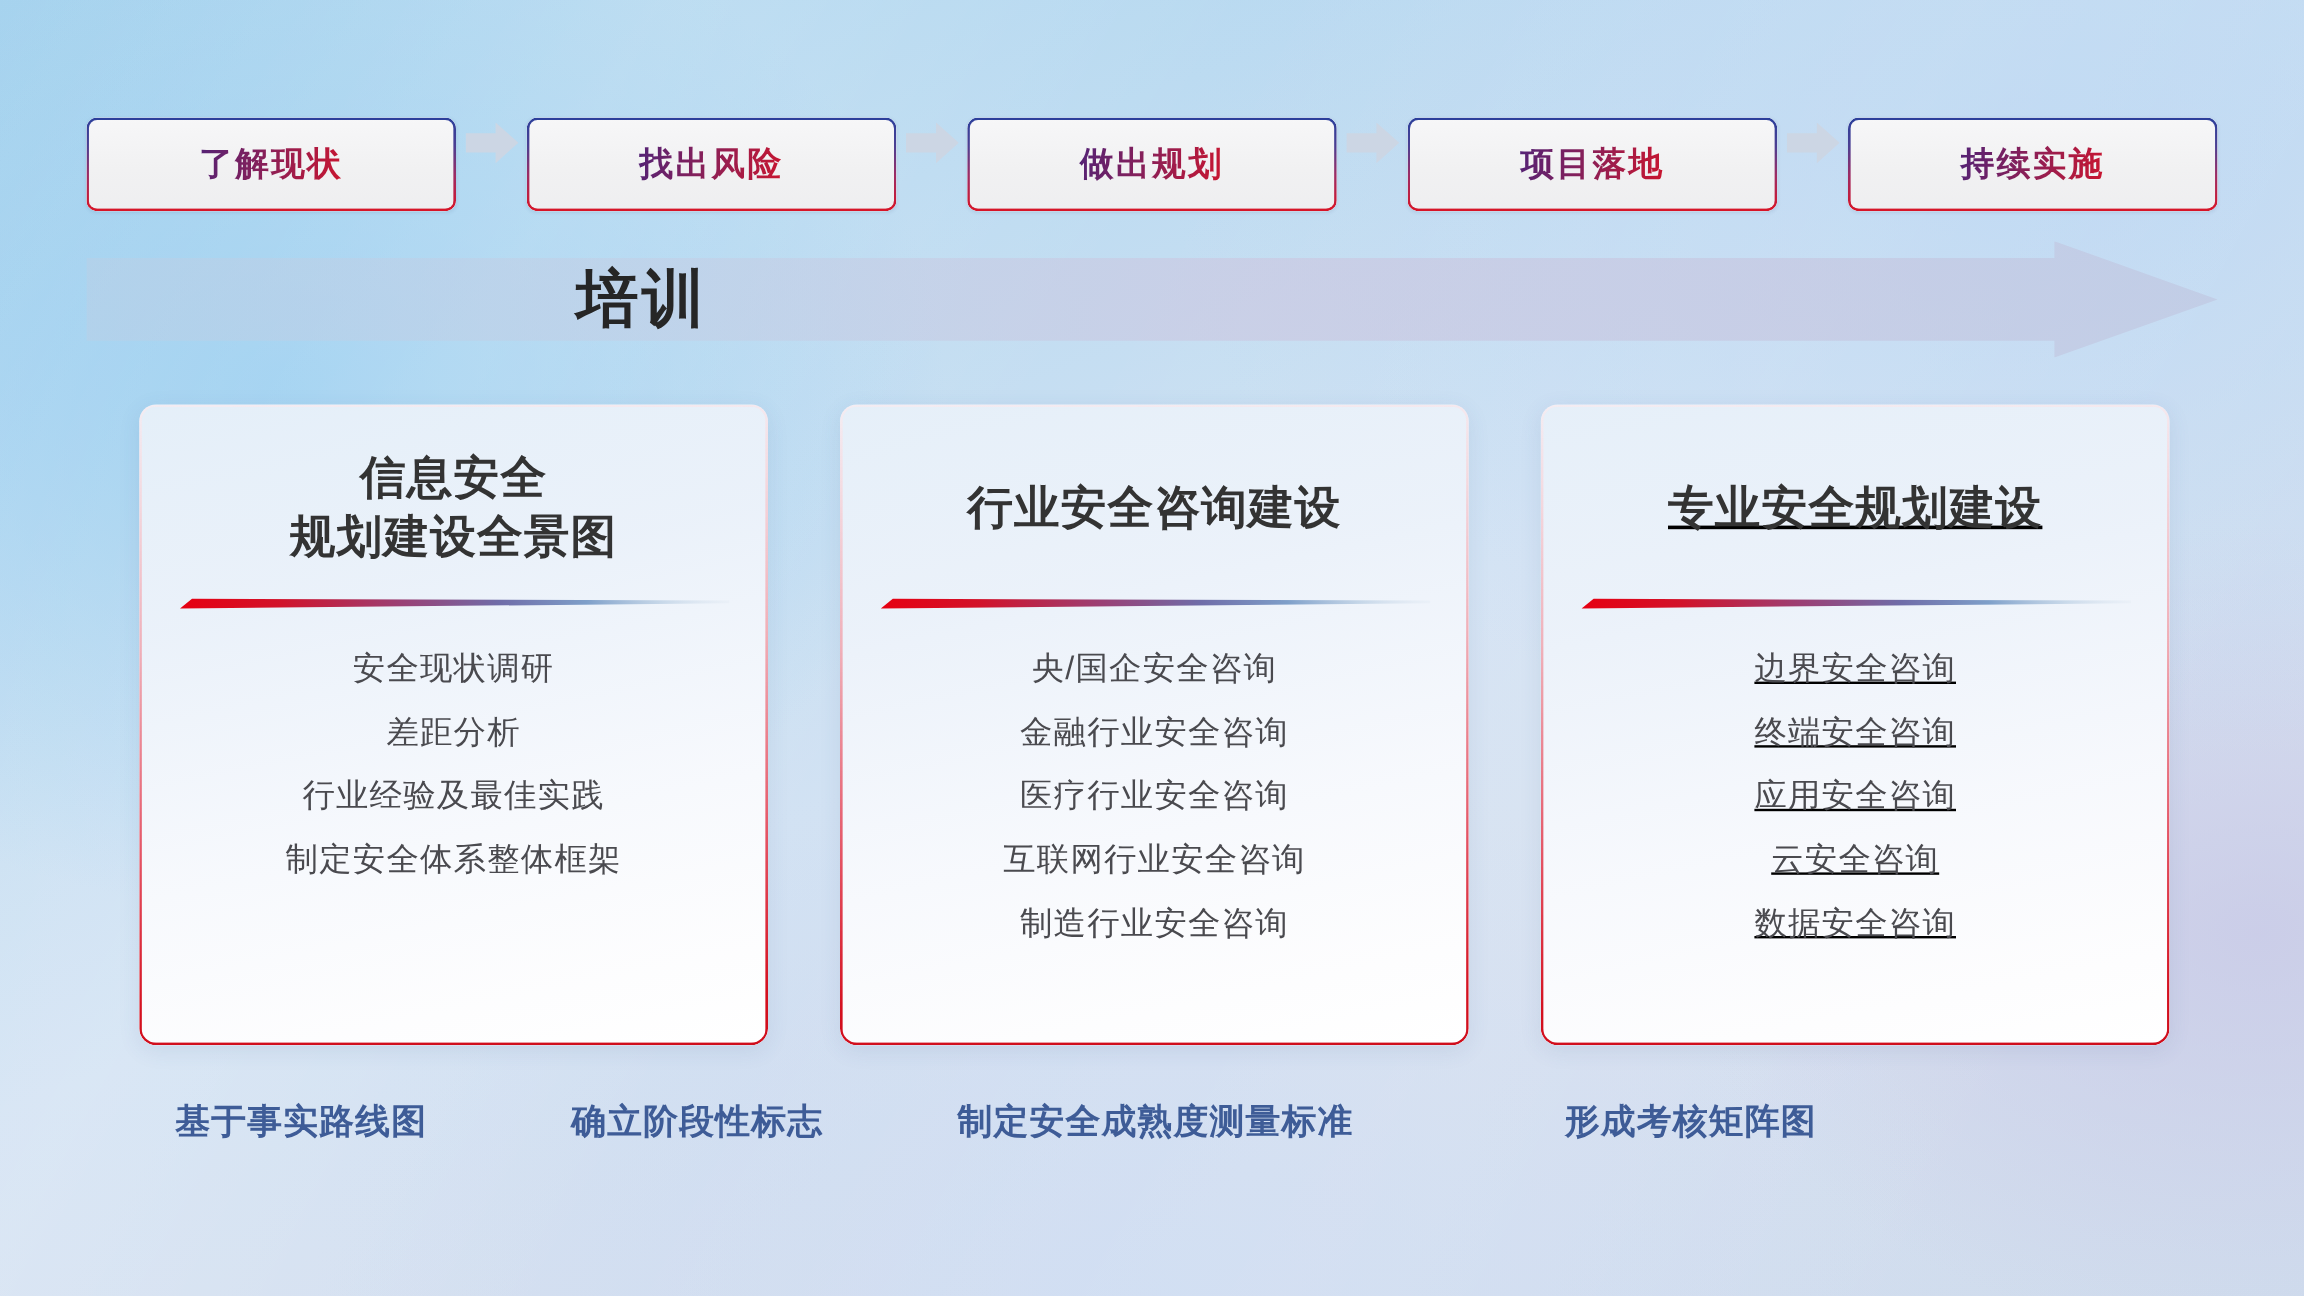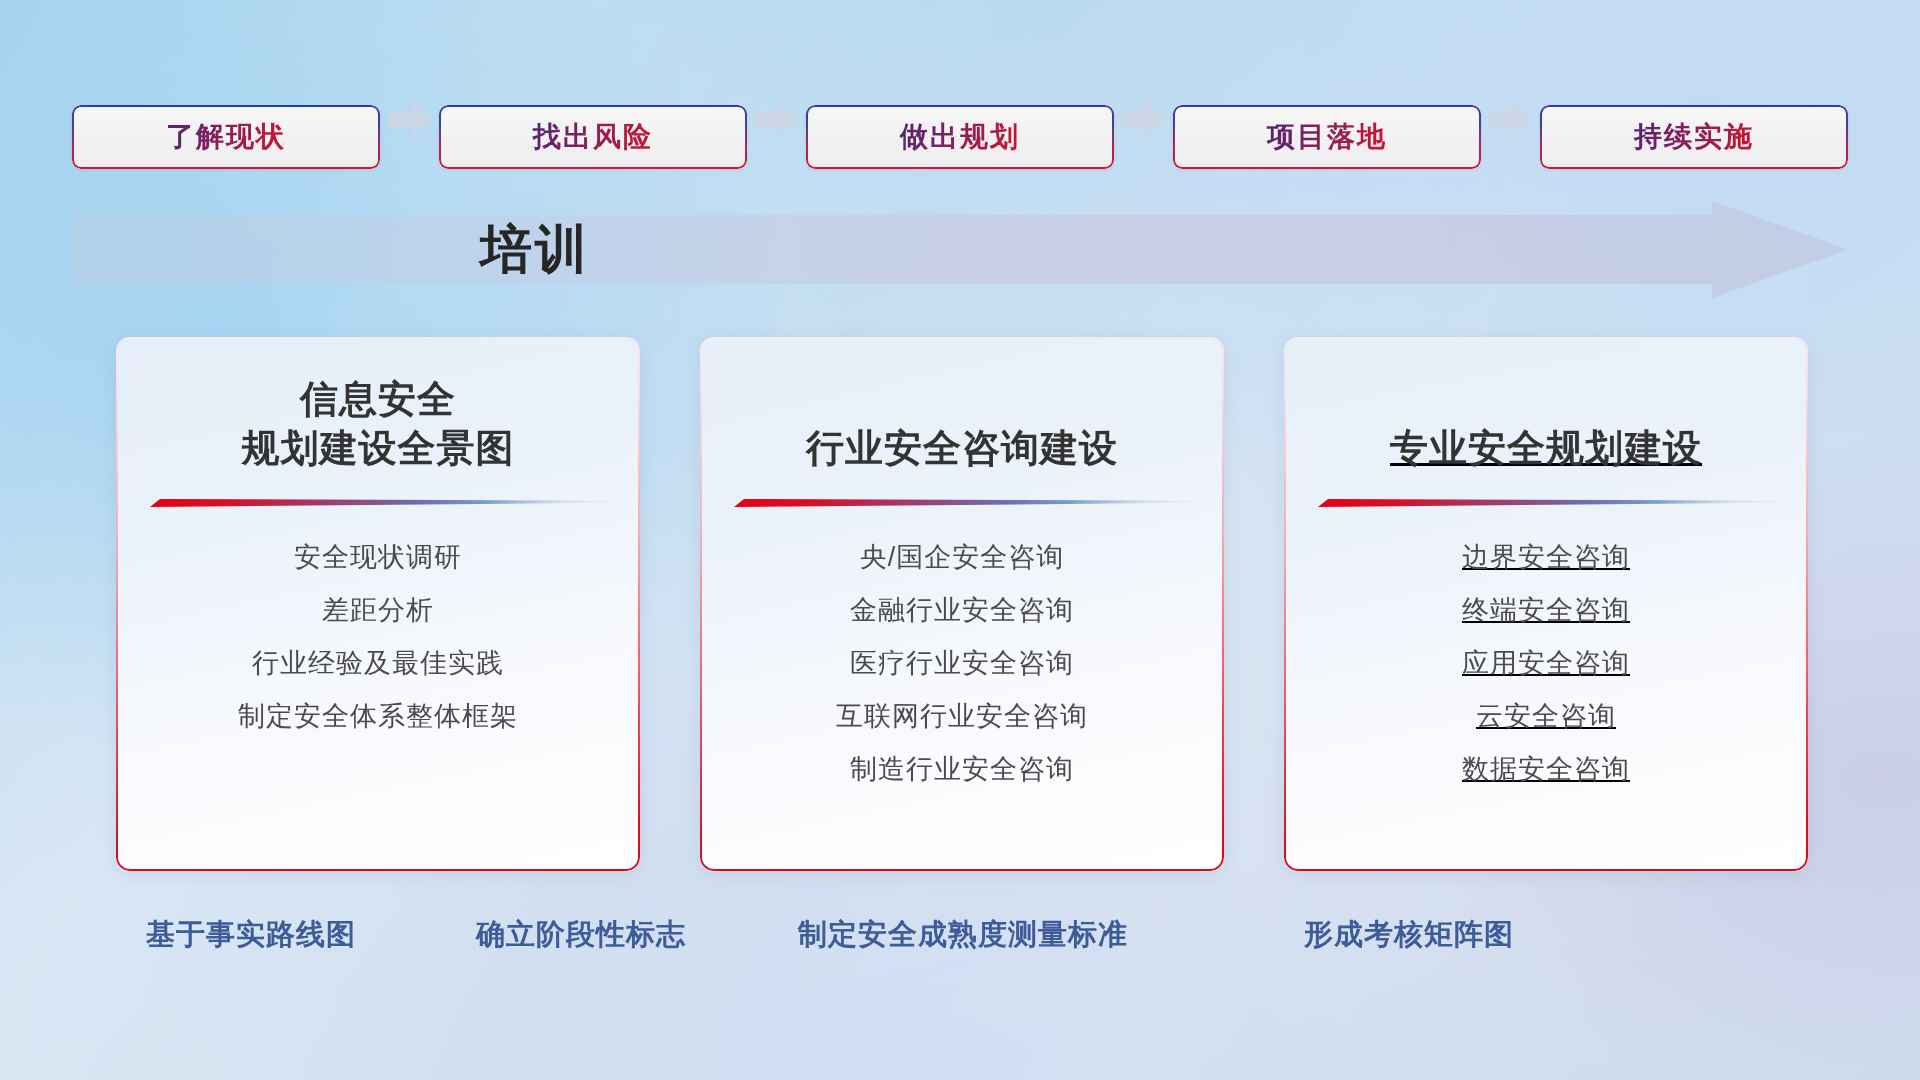--- a/index.html
+++ b/index.html
@@ -46,21 +46,21 @@
     left: 72px;
     top: 79px;
     width: 1776px;
     height: 80px;
     display: flex;
     align-items: center;
   }
   .step-box {
     position: relative;
     flex: 0 0 308px;
-    height: 64px;
+    height: 78px;
     border-radius: 9px;
     background: linear-gradient(180deg, #f7f7f8 0%, #f1f1f2 55%, #eeeef0 100%);
     box-shadow: 0 1px 3px rgba(40,70,120,0.10);
     margin-top: 36px;
   }
   
   .step-box::before {
     content: "";
     position: absolute;
     inset: 0;
@@ -186,21 +186,21 @@
   }
   .card-title {
     font-size: 38px;
     font-weight: 700;
     color: #333333;
     text-align: center;
     line-height: 1.28;
     letter-spacing: 1px;
     min-height: 98px;
     display: flex;
-    align-items: flex-end;
+    align-items: center;
     justify-content: center;
   }
   .card-title.two-line { align-items: flex-start; }
 
   .card-divider {
     width: 460px;
     height: 14px;
     margin-top: 22px;
     margin-bottom: 22px;
   }

